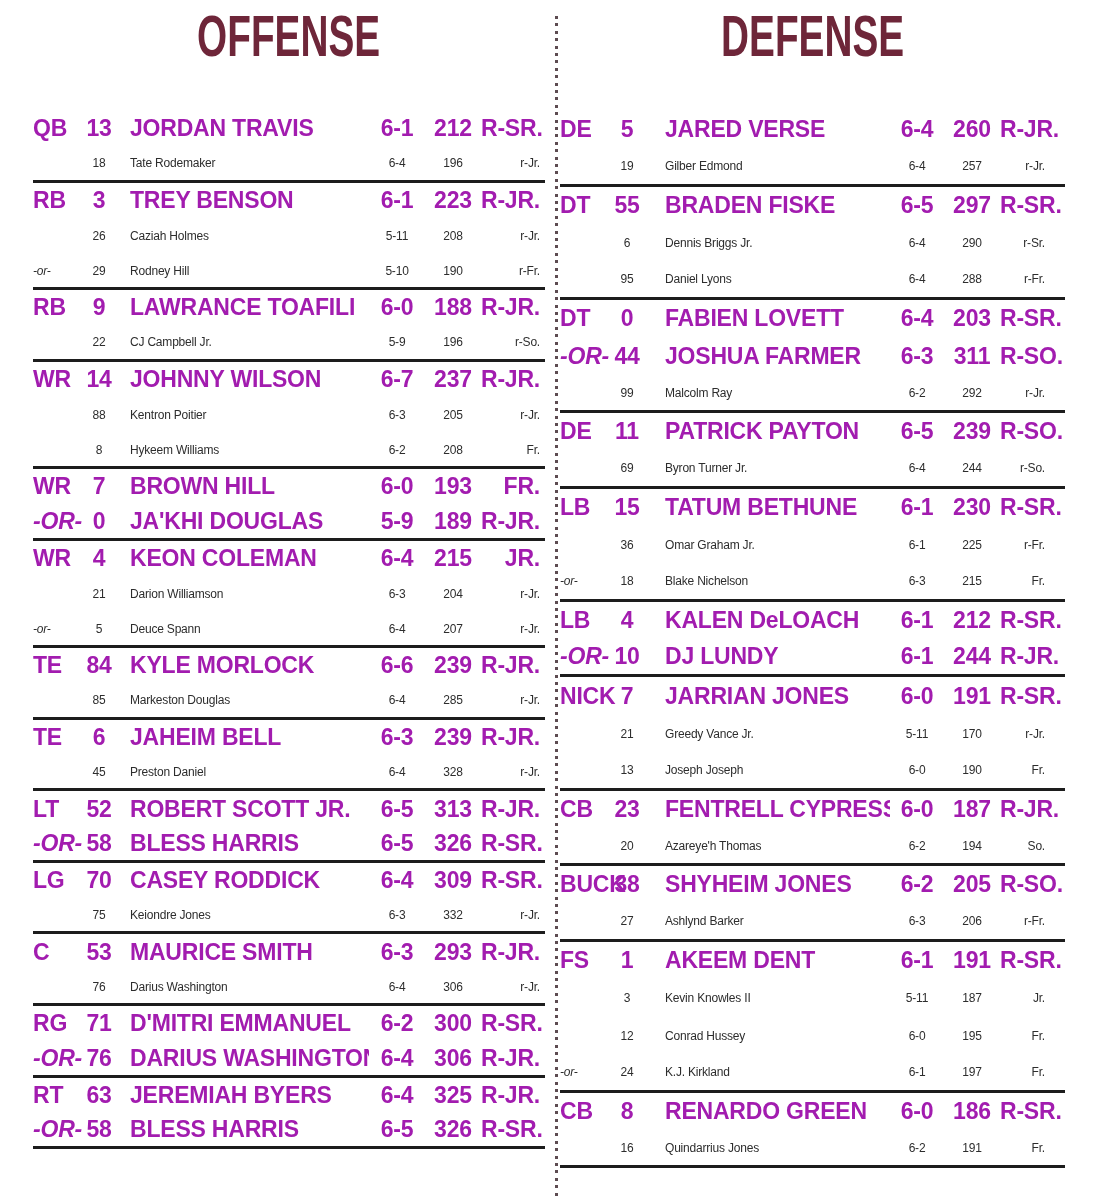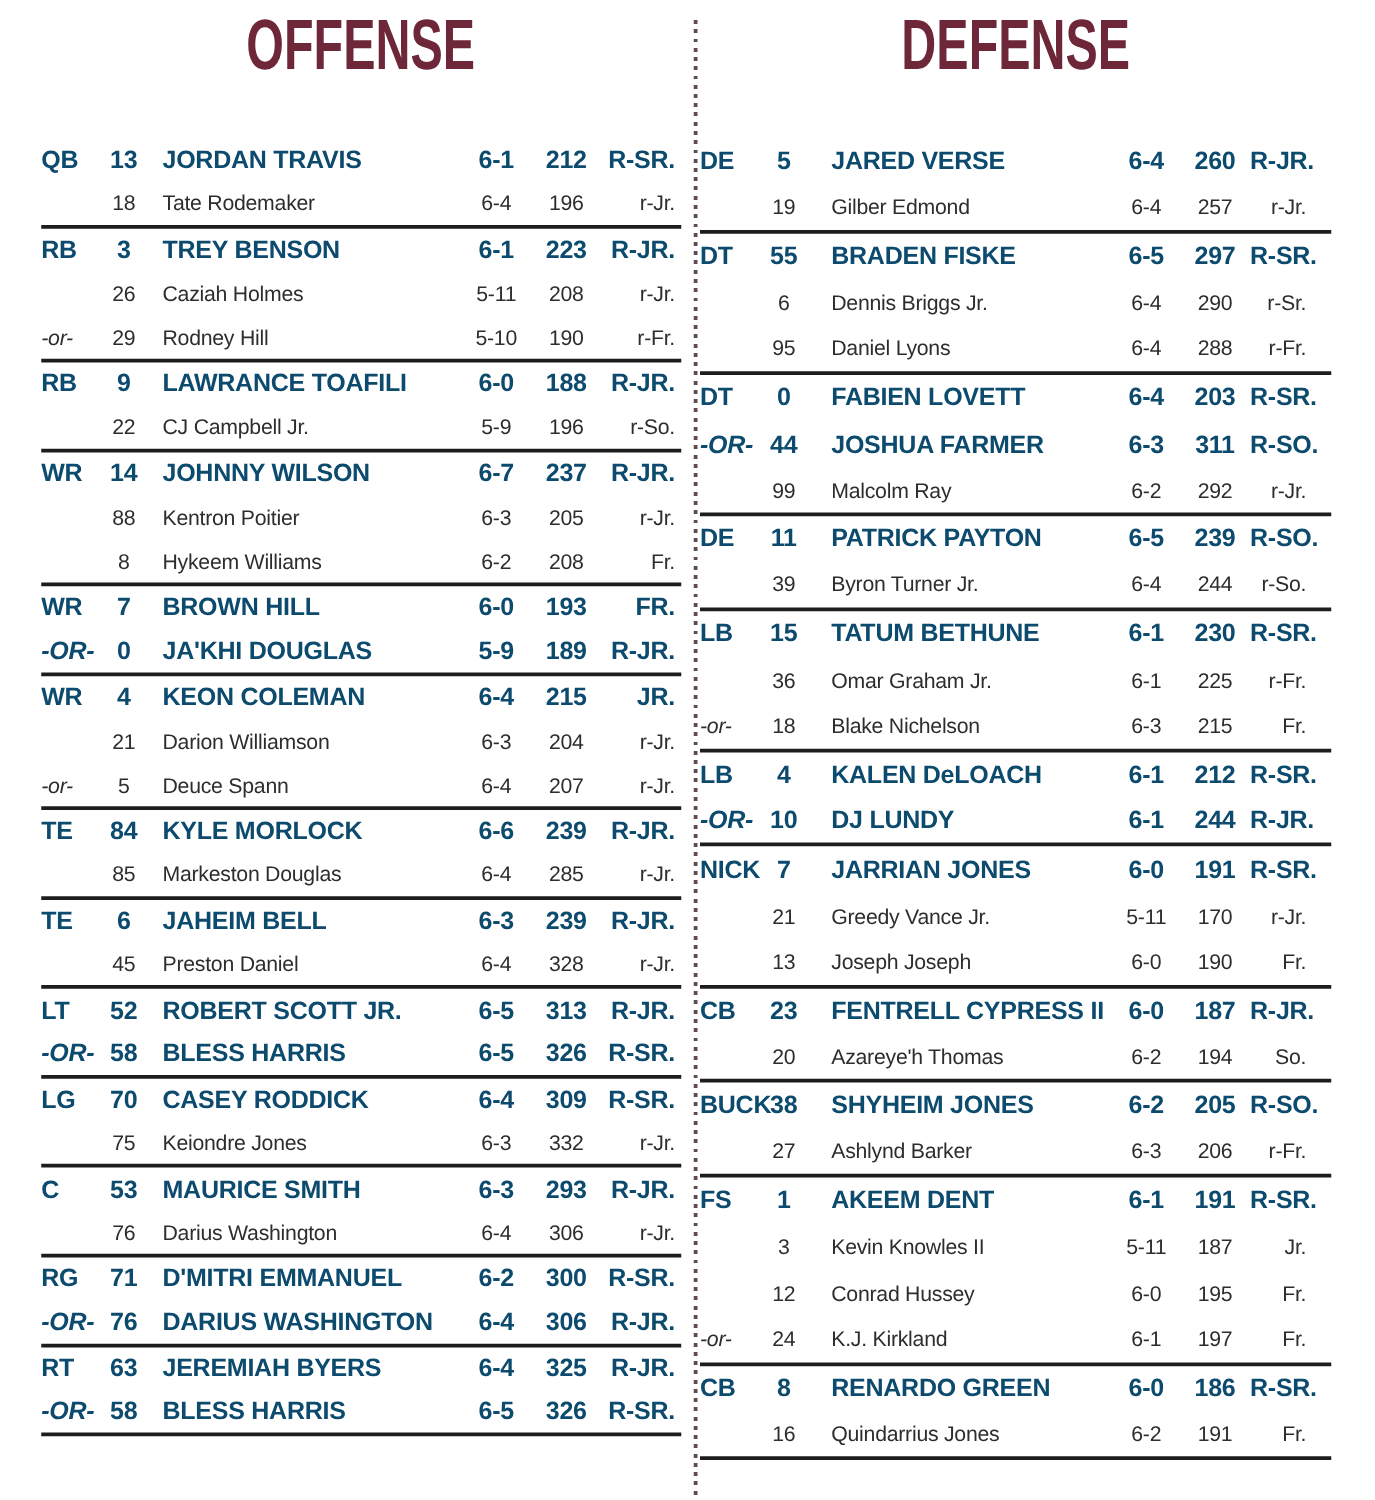--- a/index.html
+++ b/index.html
@@ -24,27 +24,27 @@
   }
 
   .divider {
     position:absolute; left:555px; top:16px; width:3px; height:1180px;
     background:repeating-linear-gradient(to bottom, #5d4b51 0px, #5d4b51 3px, transparent 3px, transparent 7.4px);
   }
 
   .row {
     display:flex; align-items:center;
     box-sizing:border-box;
-    font-size:17px; color:#2d2d2d;
+    font-size:12px; color:#2d2d2d;
     letter-spacing:-0.2px;
     white-space:nowrap;
   }
   #offense-col .row { height:35.8px; }
   #defense-col .row { height:37.75px; }
-  .row.starter { font-weight:bold; color:#0c4a6e; font-size:20px;justify-content:flex-end; }
+  .row.starter { font-weight:bold; color:#a21caf; font-size:23px;justify-content:flex-end; }
   .row.group-end { border-bottom:3px solid #1d1d1d; }
 
   .c-pos  { font-weight:bold; }
   .or-label { font-style:italic; }
   .row:not(.starter) .c-pos.or-label { font-weight:normal; }
   .c-num  { text-align:center; }
   .c-name { flex:1; overflow:hidden; }
   .c-ht, .c-wt { text-align:center; }
   .c-cls  { text-align:right; box-sizing:border-box; }
 
@@ -381,21 +381,21 @@
       <div class="row starter">
         <span class="c-pos">DE</span>
         <span class="c-num">11</span>
         <span class="c-name">PATRICK PAYTON</span>
         <span class="c-ht">6-5</span>
         <span class="c-wt">239</span>
         <span class="c-cls">R-SO.</span>
       </div>
       <div class="row group-end">
         <span class="c-pos"></span>
-        <span class="c-num">39</span>
+        <span class="c-num">69</span>
         <span class="c-name">Byron Turner Jr.</span>
         <span class="c-ht">6-4</span>
         <span class="c-wt">244</span>
         <span class="c-cls">r-So.</span>
       </div>
       <div class="row starter">
         <span class="c-pos">LB</span>
         <span class="c-num">15</span>
         <span class="c-name">TATUM BETHUNE</span>
         <span class="c-ht">6-1</span>

